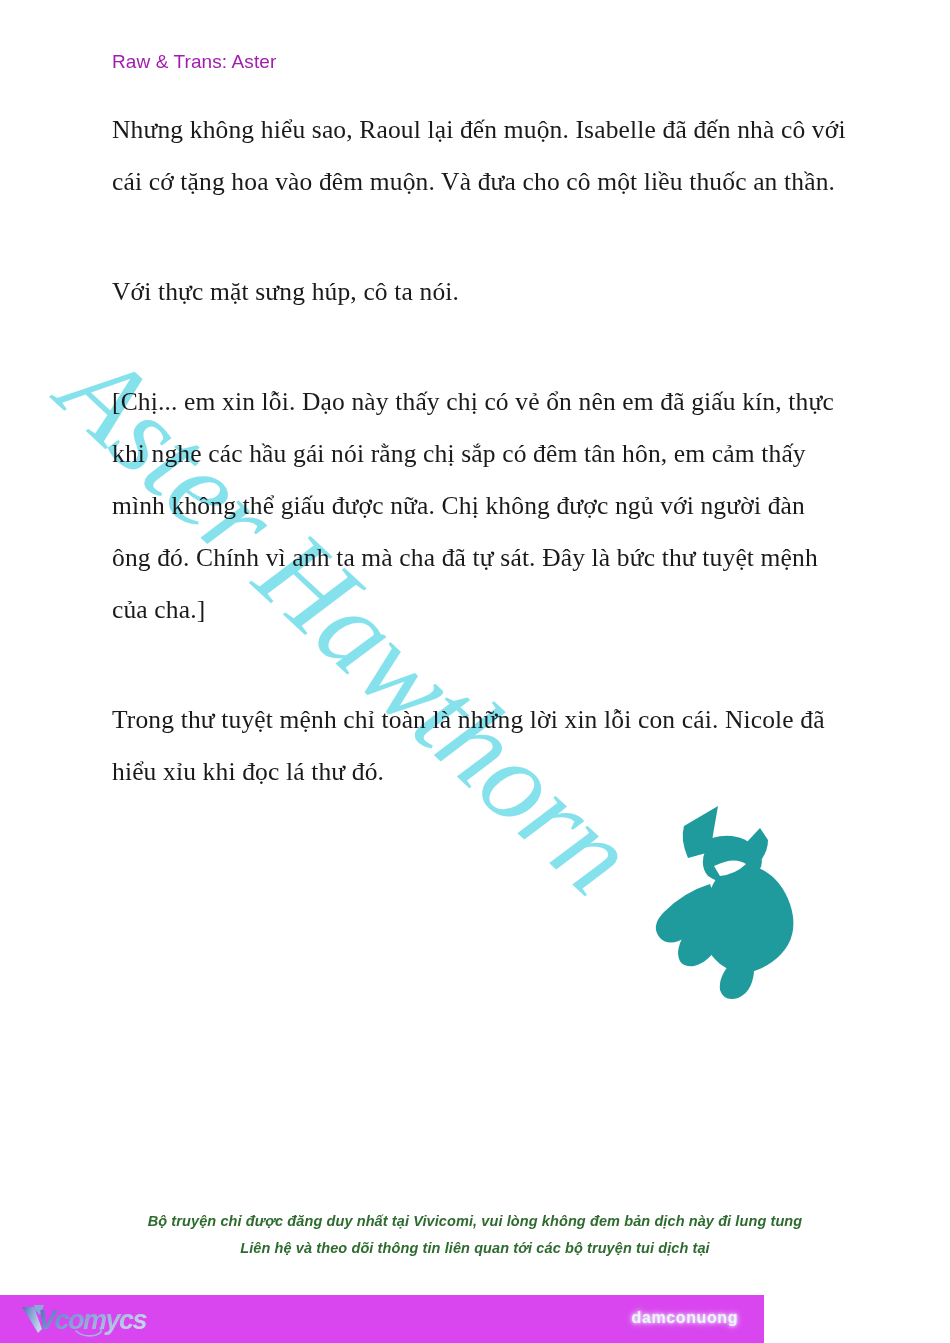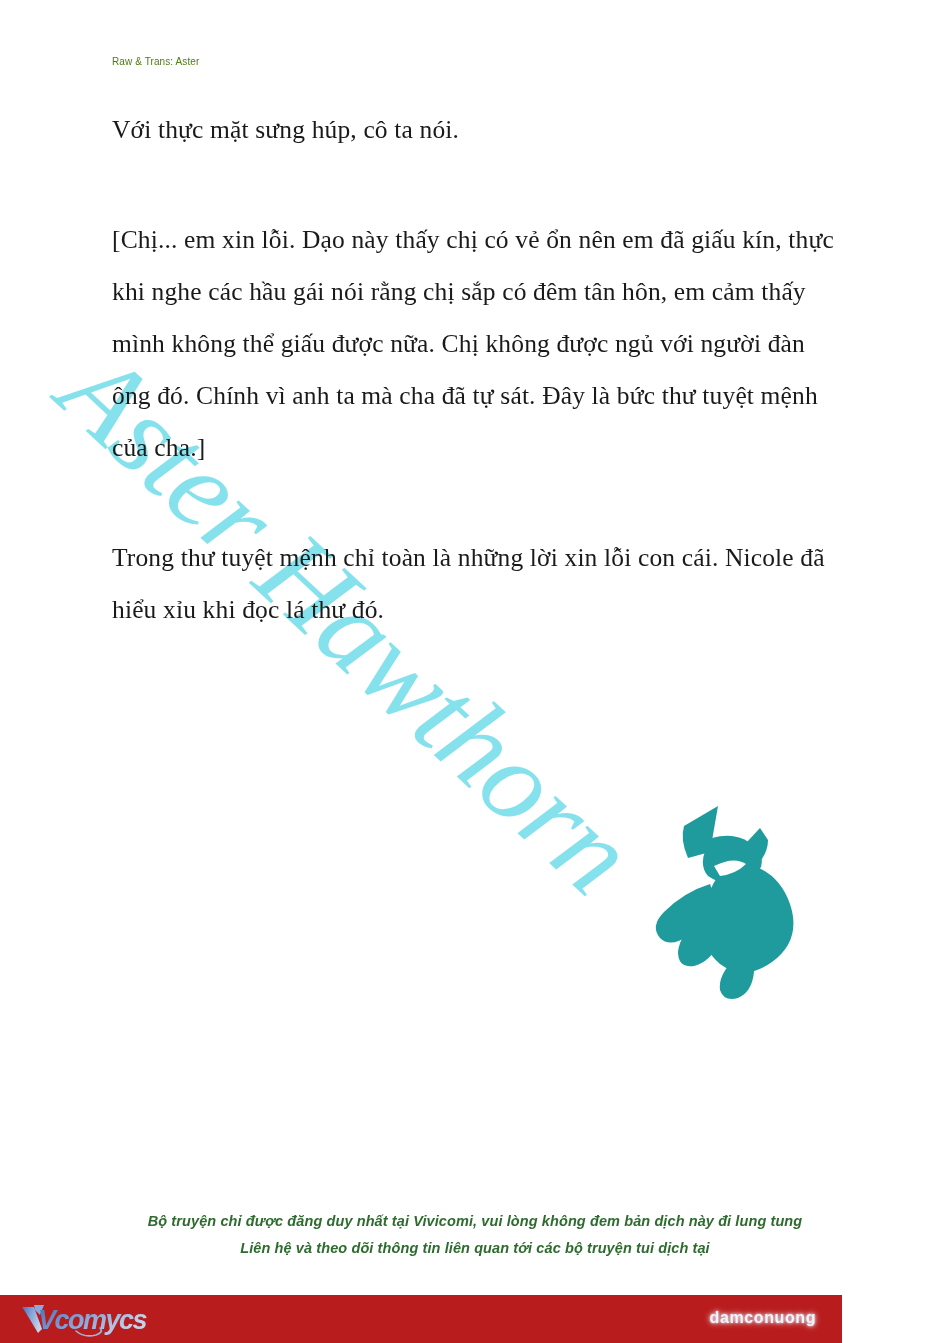--- a/index.html
+++ b/index.html
@@ -23,23 +23,23 @@
     inset: 0;
     background: #ffffff;
   }
 
   
   .credit-line {
     position: absolute;
     left: 112px;
     top: 52px;
     font-family: "Liberation Sans", "DejaVu Sans", sans-serif;
-    font-size: 10px;
+    font-size: 19px;
     line-height: 20px;
-    color: #4d7c0f;
+    color: #a21caf;
     letter-spacing: 0.1px;
     white-space: nowrap;
   }
 
   
   .watermark-layer {
     position: absolute;
     left: 0;
     top: 0;
     width: 950px;
@@ -111,23 +111,23 @@
     line-height: 27px;
     color: #2e6b2e;
     letter-spacing: 0.1px;
   }
 
   
   .bottom-bar {
     position: absolute;
     left: 0;
     bottom: 0;
-    width: 842px;
+    width: 764px;
     height: 48px;
-    background: #b91c1c;
+    background: #d946ef;
     z-index: 5;
   }
   .site-logo {
     position: absolute;
     left: 18px;
     top: 4px;
     width: 130px;
     height: 40px;
   }
   .site-logo svg { display: block; width: 100%; height: 100%; }
@@ -176,20 +176,21 @@
         <path d="M74 66 Q94 56 106 64 Q96 74 80 76 Z" fill="#ffffff"></path>
       </g>
     </svg>
   </div>
 
   <div class="watermark-layer">
     <div class="watermark-text">Aster Hawthorn</div>
   </div>
 
   <div class="body-copy">
+    <p class="para">Nhưng không hiểu sao, Raoul lại đến muộn. Isabelle đã đến nhà cô với cái cớ tặng hoa vào đêm muộn. Và đưa cho cô một liều thuốc an thần.</p>
     <p class="para">Với thực mặt sưng húp, cô ta nói.</p>
     <p class="para">[Chị... em xin lỗi. Dạo này thấy chị có vẻ ổn nên em đã giấu kín, thực khi nghe các hầu gái nói rằng chị sắp có đêm tân hôn, em cảm thấy mình không thể giấu được nữa. Chị không được ngủ với người đàn ông đó. Chính vì anh ta mà cha đã tự sát. Đây là bức thư tuyệt mệnh của cha.]</p>
     <p class="para">Trong thư tuyệt mệnh chỉ toàn là những lời xin lỗi con cái. Nicole đã hiểu xỉu khi đọc lá thư đó.</p>
   </div>
 
   <div class="footer-notice">
     <div class="fline">Bộ truyện chỉ được đăng duy nhất tại Vivicomi, vui lòng không đem bản dịch này đi lung tung</div>
     <div class="fline">Liên hệ và theo dõi thông tin liên quan tới các bộ truyện tui dịch tại</div>
   </div>
 

